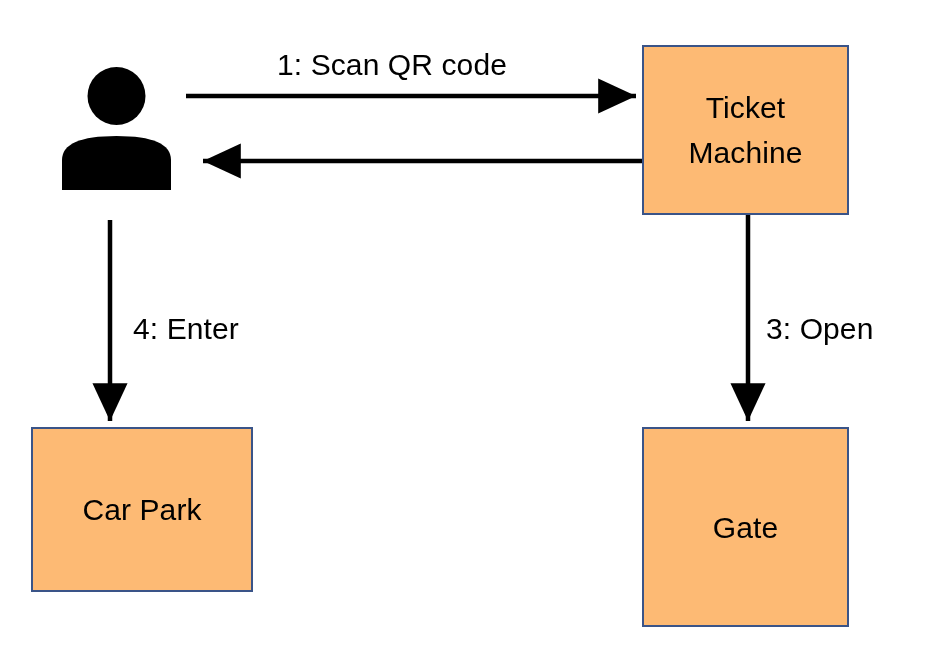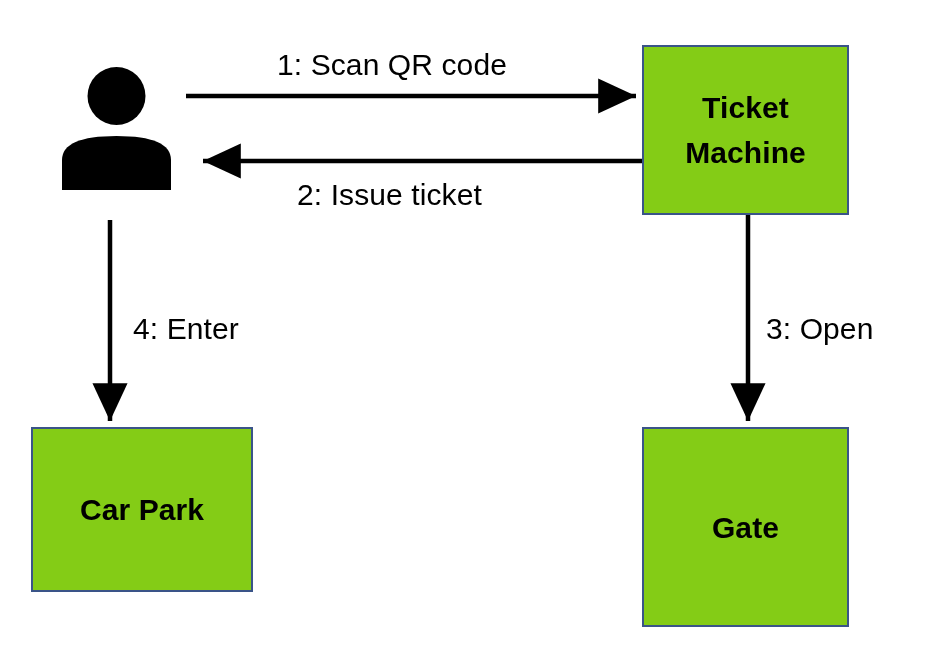--- a/index.html
+++ b/index.html
@@ -11,30 +11,30 @@
     position: relative;
     width: 928px;
     height: 652px;
     background: #ffffff;
     overflow: hidden;
     font-family: "Liberation Sans", sans-serif;
   }
   .node-box {
     position: absolute;
     box-sizing: border-box;
-    background: #84cc16;
+    background: #fdba74;
     border: 2px solid #3a5488;
     display: flex;
     align-items: center;
     justify-content: center;
     text-align: center;
     color: #000000;
     font-size: 30px;
     line-height: 45px;
-    font-weight: 700;
+    font-weight: 400;
     letter-spacing: 0.1px;
   }
   .node-label {
     display: block;
     white-space: pre-line;
   }
   .msg-label {
     position: absolute;
     color: #000000;
     font-size: 30px;
@@ -95,19 +95,18 @@
   <div class="node-box" style="left:31px; top:427px; width:222px; height:165px;">
     <span class="node-label">Car Park</span>
   </div>
 
   <div class="node-box" style="left:642px; top:427px; width:207px; height:200px;">
     <span class="node-label">Gate</span>
   </div>
 
   <div class="msg-label" style="left:277px; top:48px;">1: Scan QR code</div>
 
-  <div class="msg-label" style="left:297px; top:178px;">2: Issue ticket</div>
 
   <div class="msg-label" style="left:766px; top:312px;">3: Open</div>
 
   <div class="msg-label" style="left:133px; top:312px;">4: Enter</div>
 
 </div>
 
 </body></html>

